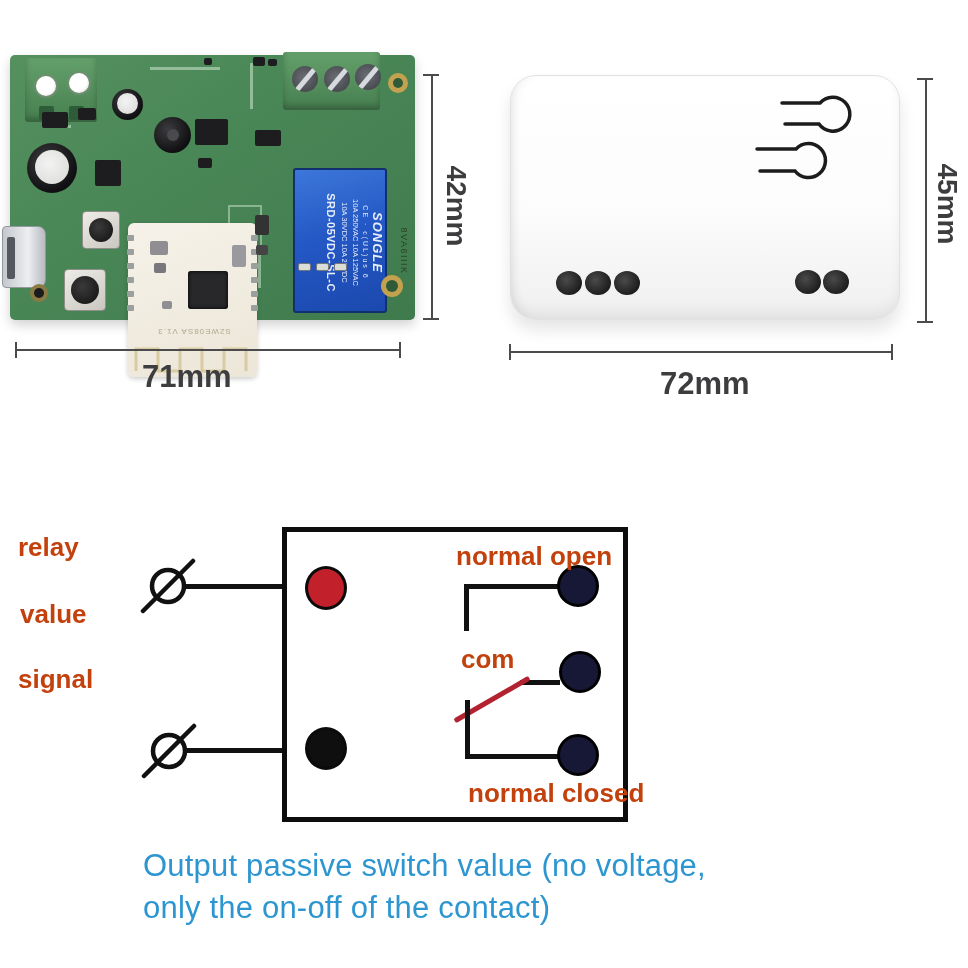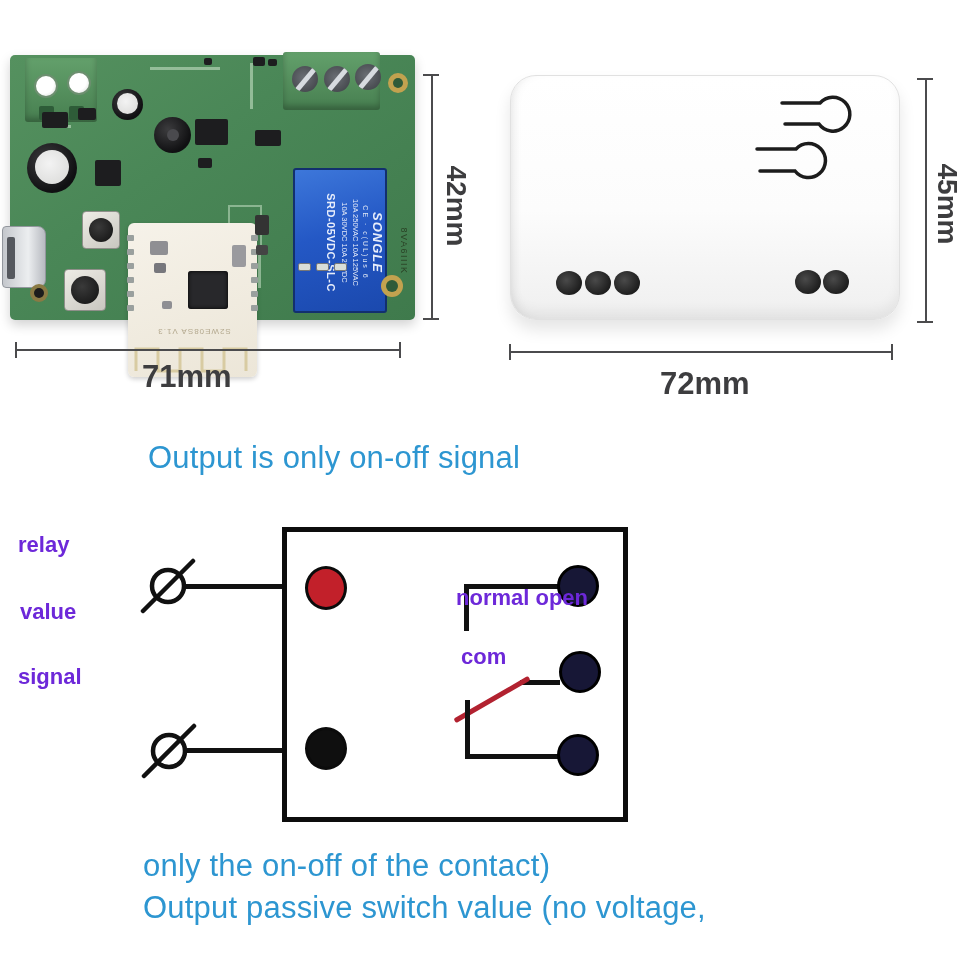--- a/index.html
+++ b/index.html
@@ -45,21 +45,21 @@
 
   
   .enclosure { left:510px; top:75px; width:390px; height:245px; background:linear-gradient(180deg,#ffffff 0%,#fcfcfc 55%,#efefef 100%); border:1px solid #e1e1e1; border-radius:26px; box-shadow:0 10px 16px rgba(0,0,0,.10), inset 8px 0 14px -10px rgba(0,0,0,.12), inset 0 -8px 12px rgba(0,0,0,.05); }
   .enc-hole { position:absolute; width:26px; height:24px; border-radius:50%; background:radial-gradient(circle at 40% 38%, #4a4a4a, #1e1e1e 70%); }
 
   
   .caption-blue { position:absolute; color:#2d96d1; font-size:31px; letter-spacing:.2px; }
 
   
   .diag-box { left:282px; top:527px; width:346px; height:295px; border:5px solid #0d0d0d; background:#fff; }
-  .diag-label { position:absolute; font-size:22px; font-weight:700; color:#6d28d9; }
+  .diag-label { position:absolute; font-size:26px; font-weight:700; color:#c2410c; }
   .wire { position:absolute; background:#111; }
   .dot { position:absolute; border-radius:50%; border:3px solid #0b0b0b; }
   .dot-red { background:#c2202a; }
   .dot-black { background:#0f0f0f; }
   .dot-navy { background:#171736; border-color:#000; }
   .red-arm { position:absolute; background:#b22230; transform:rotate(-30deg); border-radius:2px; }
 </style>
 </head>
 <body>
 
@@ -194,21 +194,20 @@
   <div class="dim-line" style="left:925px;top:79px;width:2px;height:244px;"></div>
   <div class="dim-line" style="left:917px;top:78px;width:16px;height:2px;"></div>
   <div class="dim-line" style="left:917px;top:321px;width:16px;height:2px;"></div>
   <div class="dim-text dim-v-text" style="left:902px;top:188px;">45mm</div>
 
   <div class="dim-line" style="left:510px;top:351px;width:383px;height:2px;"></div>
   <div class="dim-line" style="left:509px;top:344px;width:2px;height:16px;"></div>
   <div class="dim-line" style="left:891px;top:344px;width:2px;height:16px;"></div>
   <div class="dim-text dim-h-text" style="left:660px;top:366px;">72mm</div>
 
-  <div class="caption-blue" style="left:148px;top:440px;">Output is only on-off signal</div>
 
   <div class="diag-label" style="left:18px;top:532px;">relay</div>
   <div class="diag-label" style="left:20px;top:599px;">value</div>
   <div class="diag-label" style="left:18px;top:664px;">signal</div>
 
   <svg class="abs" style="left:140px;top:558px;" width="58" height="58" viewBox="0 0 58 58">
     <circle cx="28" cy="28" r="16" fill="none" stroke="#111" stroke-width="4.5"></circle>
     <line x1="3" y1="53" x2="53" y2="3" stroke="#111" stroke-width="4.5" stroke-linecap="round"></line>
   </svg>
   <svg class="abs" style="left:141px;top:723px;" width="58" height="58" viewBox="0 0 58 58">
@@ -228,21 +227,22 @@
   <div class="wire" style="left:464px;top:585px;width:5px;height:46px;"></div>
   <div class="wire" style="left:520px;top:680px;width:40px;height:5px;"></div>
   <div class="red-arm" style="left:449px;top:697px;width:86px;height:5px;"></div>
   <div class="wire" style="left:465px;top:700px;width:5px;height:58px;"></div>
   <div class="wire" style="left:465px;top:754px;width:95px;height:5px;"></div>
 
   <div class="dot dot-navy" style="left:557px;top:565px;width:42px;height:42px;"></div>
   <div class="dot dot-navy" style="left:559px;top:651px;width:42px;height:42px;"></div>
   <div class="dot dot-navy" style="left:557px;top:734px;width:42px;height:42px;"></div>
 
-  <div class="diag-label" style="left:456px;top:541px;margin-top:44px;">normal open</div>
+  <div class="diag-label" style="left:456px;top:541px;">normal open</div>
   <div class="diag-label" style="left:461px;top:644px;">com</div>
+  <div class="diag-label" style="left:468px;top:778px;">normal closed</div>
 
   <div class="caption-blue" style="left:143px;top:845px;line-height:42px;">
+    <div>Output passive switch value (no voltage,</div>
     <div>only the on-off of the contact)</div>
-    <div>Output passive switch value (no voltage,</div>
   </div>
 
 </div>
 
 </body></html>

